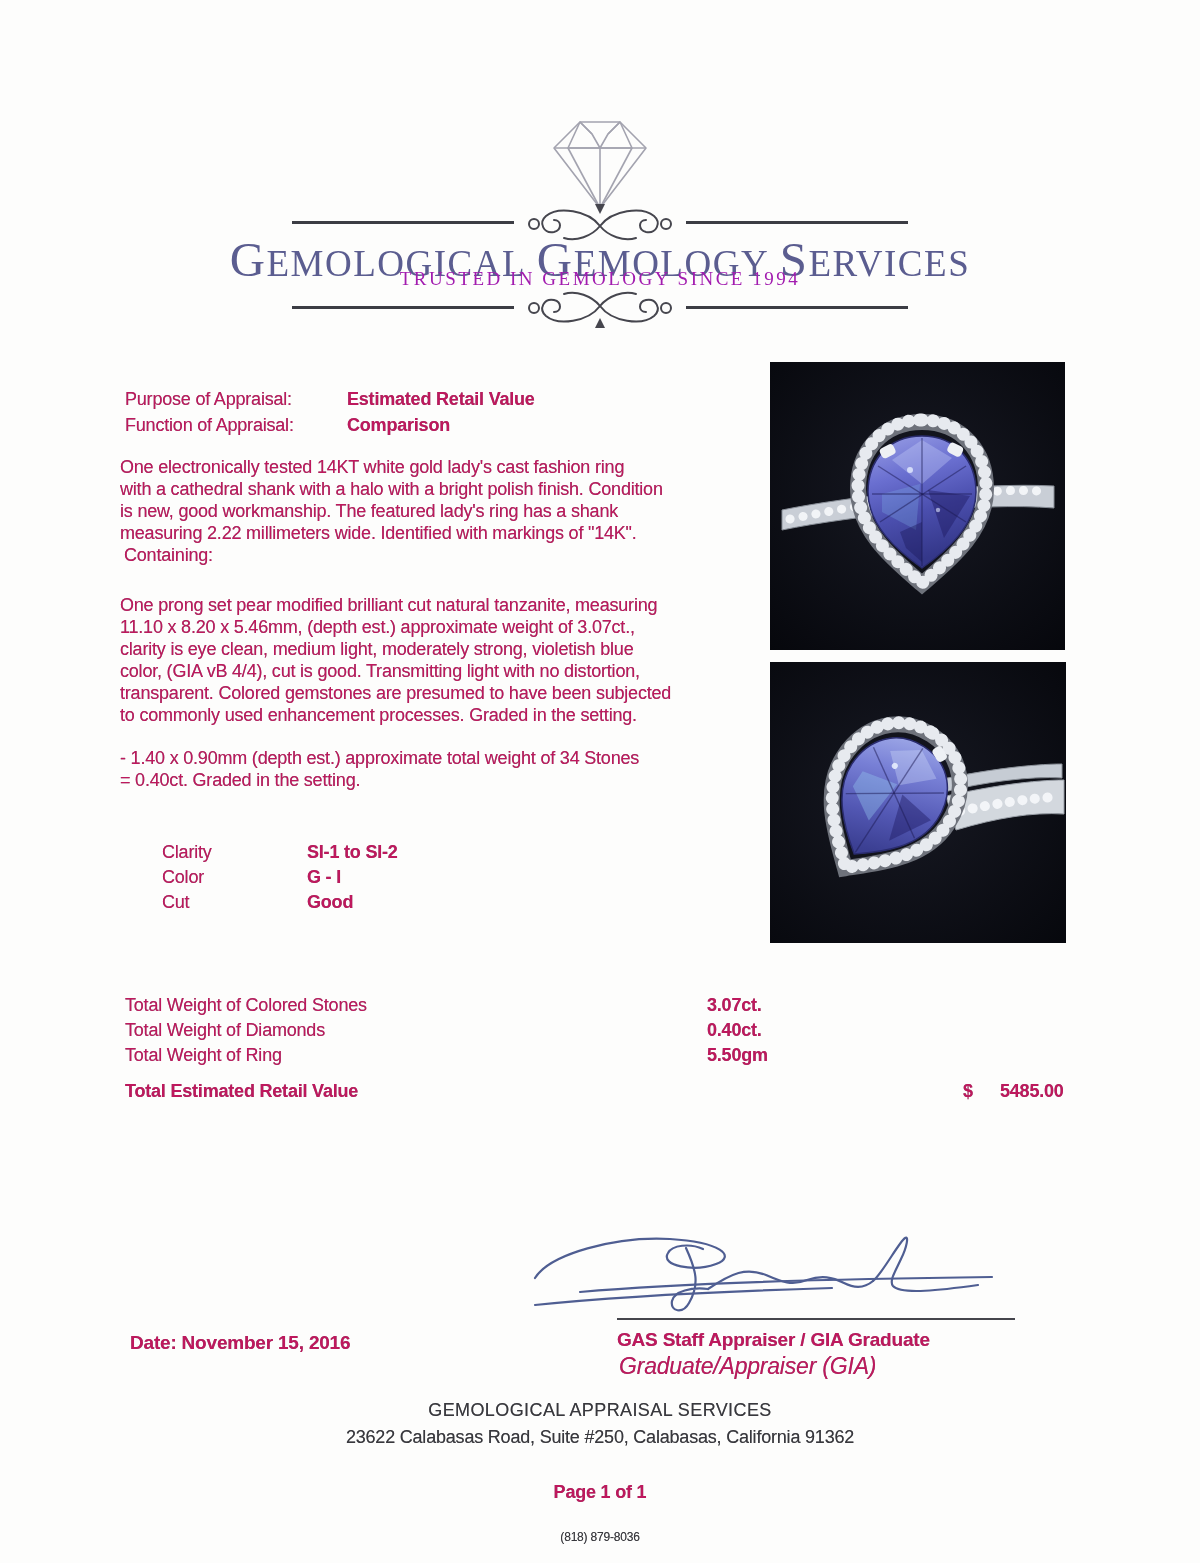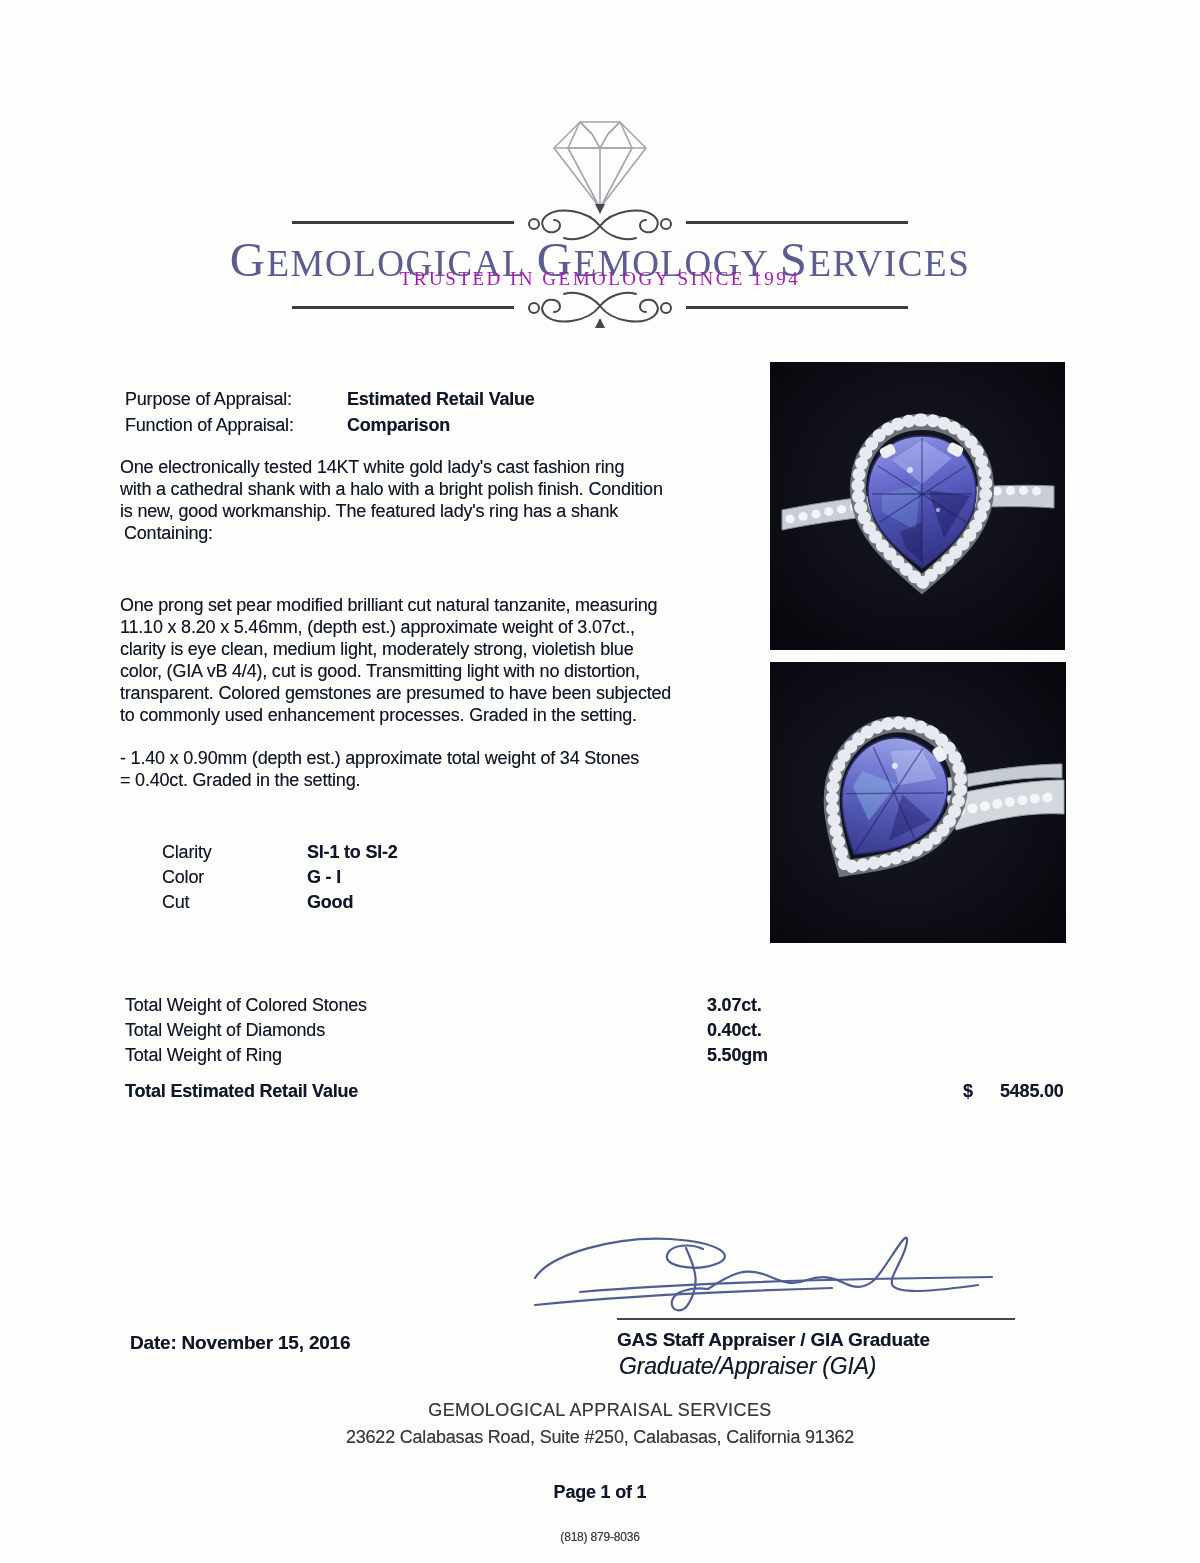--- a/index.html
+++ b/index.html
@@ -16,21 +16,21 @@
     color:#5b5d90;font-size:37px;letter-spacing:1.5px;white-space:nowrap;
   }
   .brand-title .tw{display:inline-block;}
   .brand-title .tw::first-letter{font-size:1.32em;}
   .brand-tagline{
     font-family:"Liberation Serif", serif;
     color:#a21caf;font-size:19px;letter-spacing:2.5px;white-space:nowrap;
   }
   .rule{position:absolute;height:3px;background:#3c3d44;}
   
-  .body-text{font-size:18px;line-height:22px;letter-spacing:-0.2px;color:#0f172a;
+  .body-text{font-size:18px;line-height:22px;letter-spacing:-0.2px;color:#be185d;
              text-shadow:0 0 0.4px rgba(46,46,51,0.55);white-space:nowrap;}
   .b{font-weight:700;}
   .meta-row{height:26px;}
   .meta-label{display:inline-block;width:222px;}
   .grade-row{height:25px;}
   .grade-label{display:inline-block;width:145px;}
   .total-row{height:25px;}
   .total-label{display:inline-block;width:582px;}
   .sig-sub{font-style:italic;}
   .footer-line{color:#38383d;}
@@ -100,20 +100,21 @@
     </div>
     <div class="meta-row">
       <span class="meta-label">Function of Appraisal:</span><span class="b">Comparison</span>
     </div>
   </div>
 
   <div class="abs body-text" style="left:120px;top:456px;">
     <div>One electronically tested 14KT white gold lady's cast fashion ring</div>
     <div>with a cathedral shank with a halo with a bright polish finish. Condition</div>
     <div>is new, good workmanship. The featured lady's ring has a shank</div>
+    <div>measuring 2.22 millimeters wide. Identified with markings of "14K".</div>
     <div style="padding-left:4px;"> Containing:</div>
   </div>
 
   <div class="abs body-text" style="left:120px;top:594px;">
     <div>One prong set pear modified brilliant cut natural tanzanite, measuring</div>
     <div>11.10 x 8.20 x 5.46mm, (depth est.) approximate weight of 3.07ct.,</div>
     <div>clarity is eye clean, medium light, moderately strong, violetish blue</div>
     <div>color, (GIA vB 4/4), cut is good. Transmitting light with no distortion,</div>
     <div>transparent. Colored gemstones are presumed to have been subjected</div>
     <div>to commonly used enhancement processes. Graded in the setting.</div>

